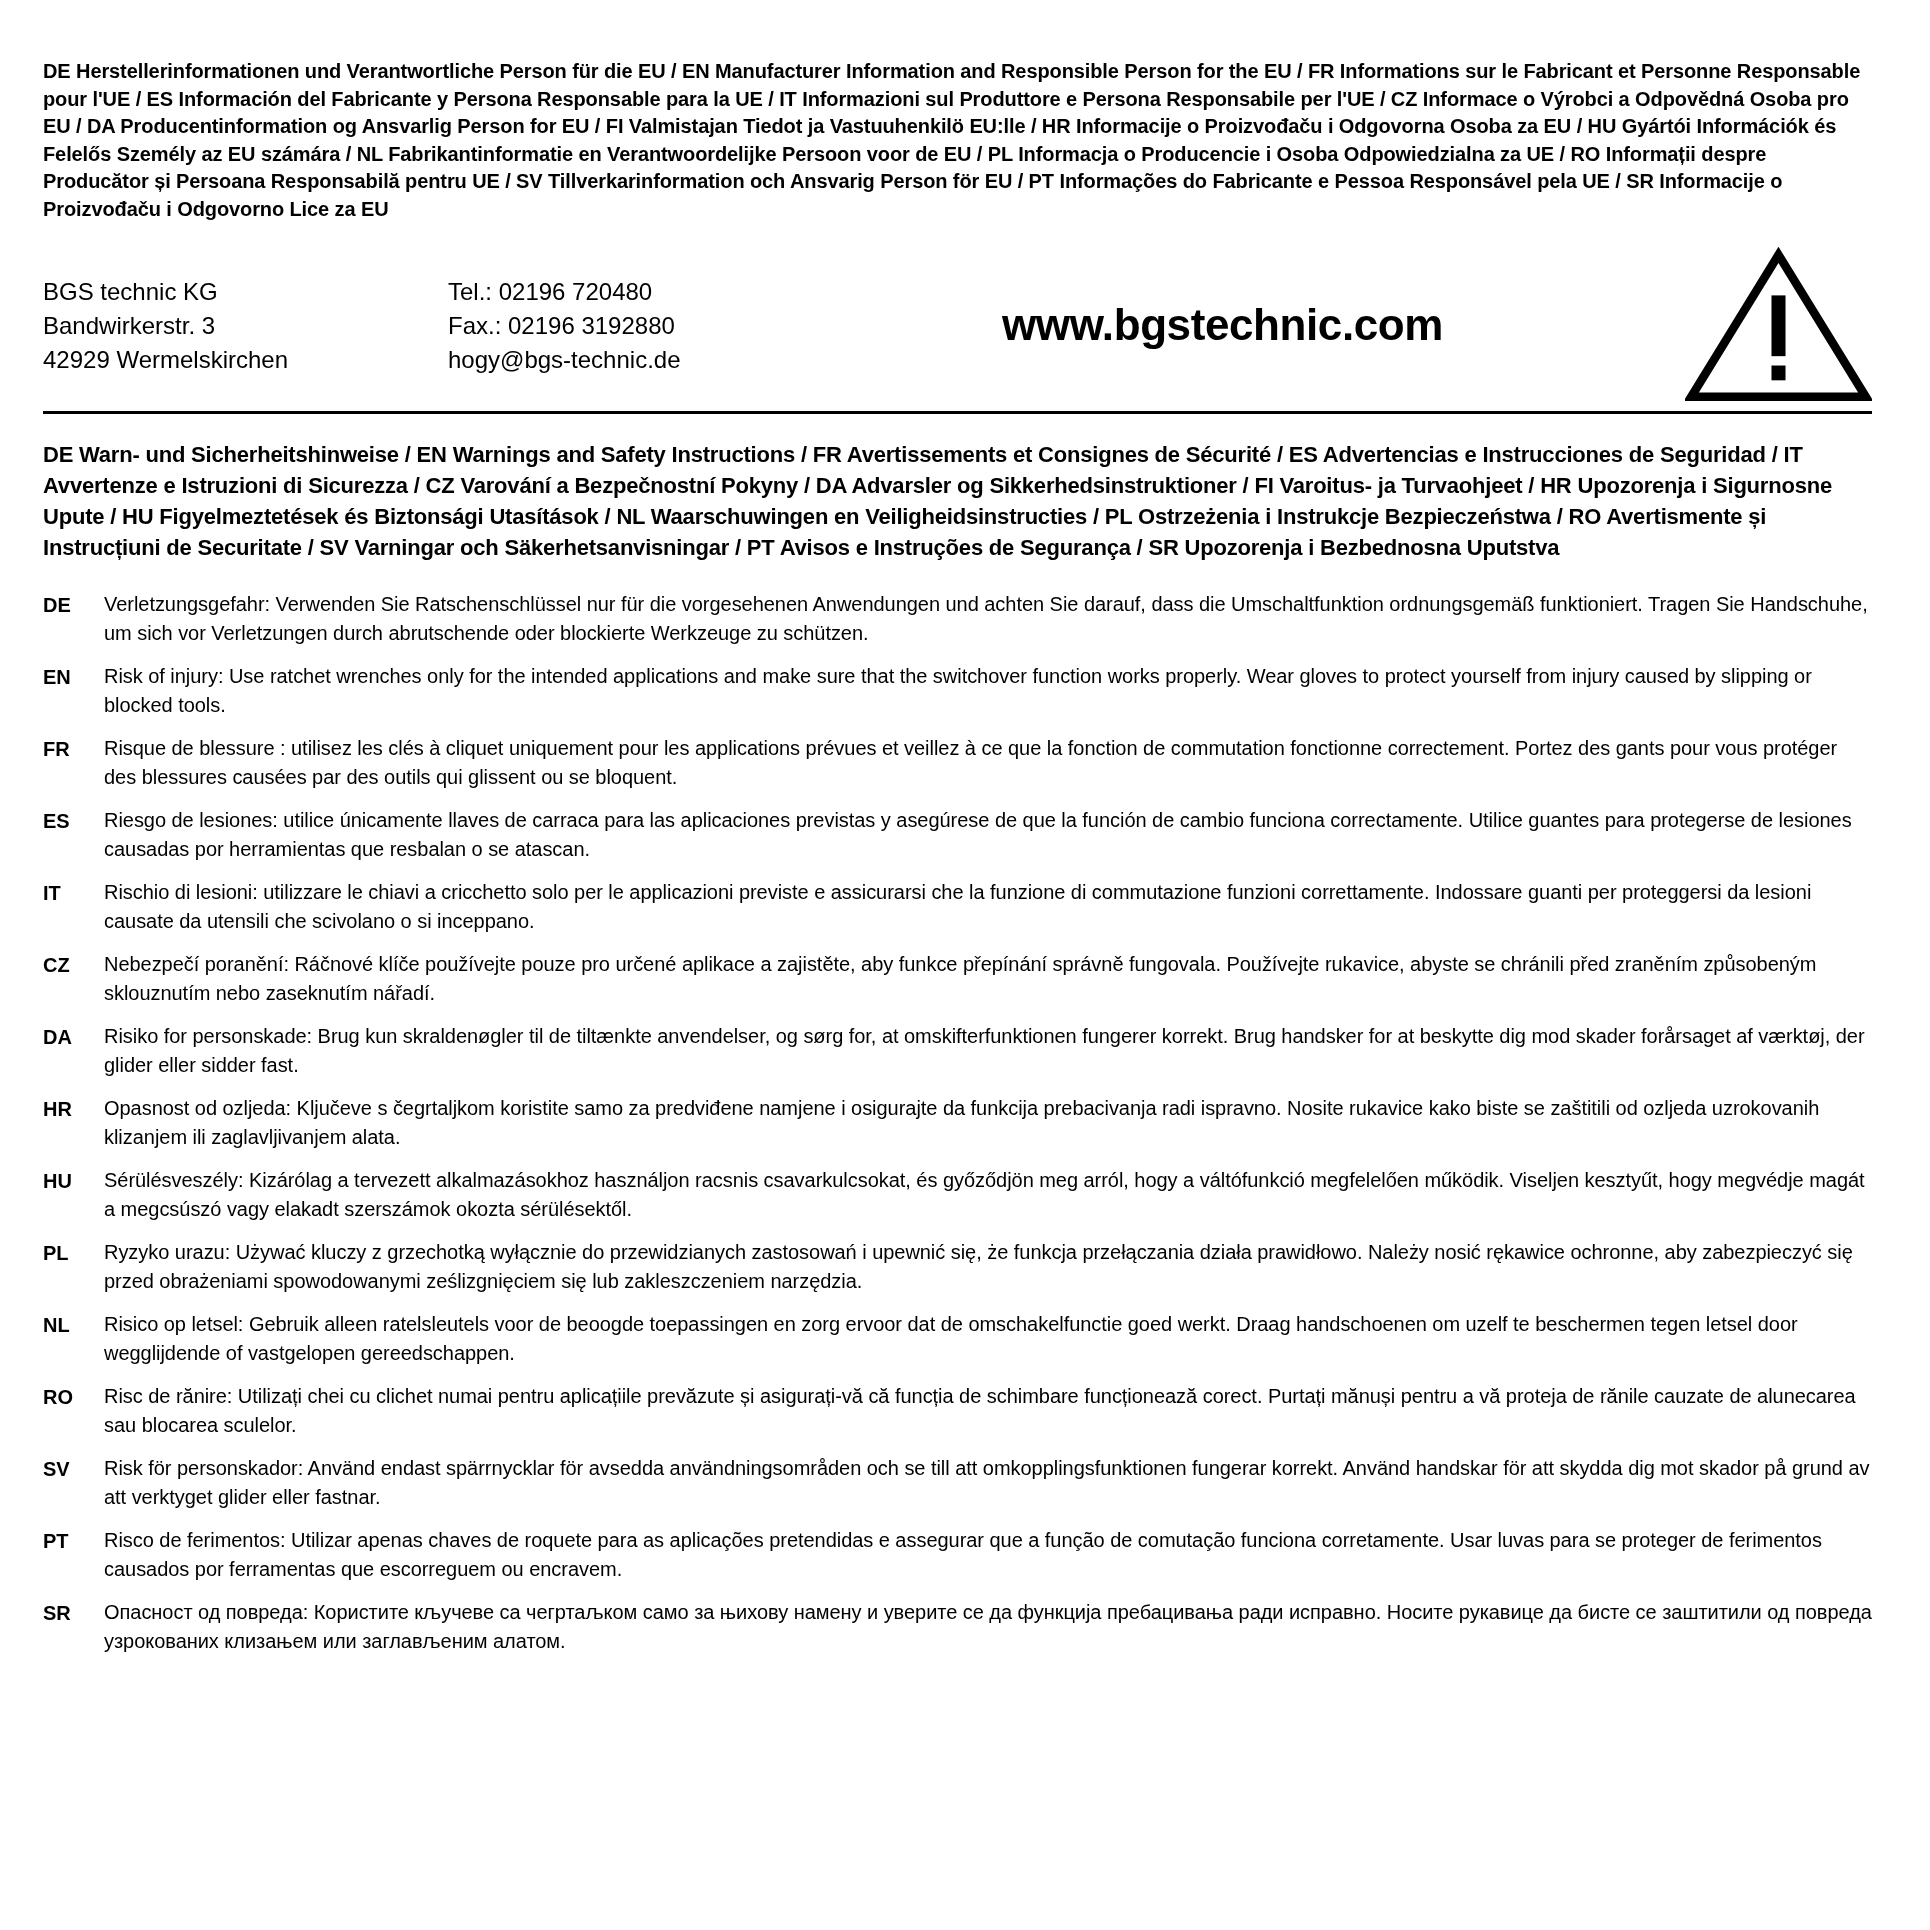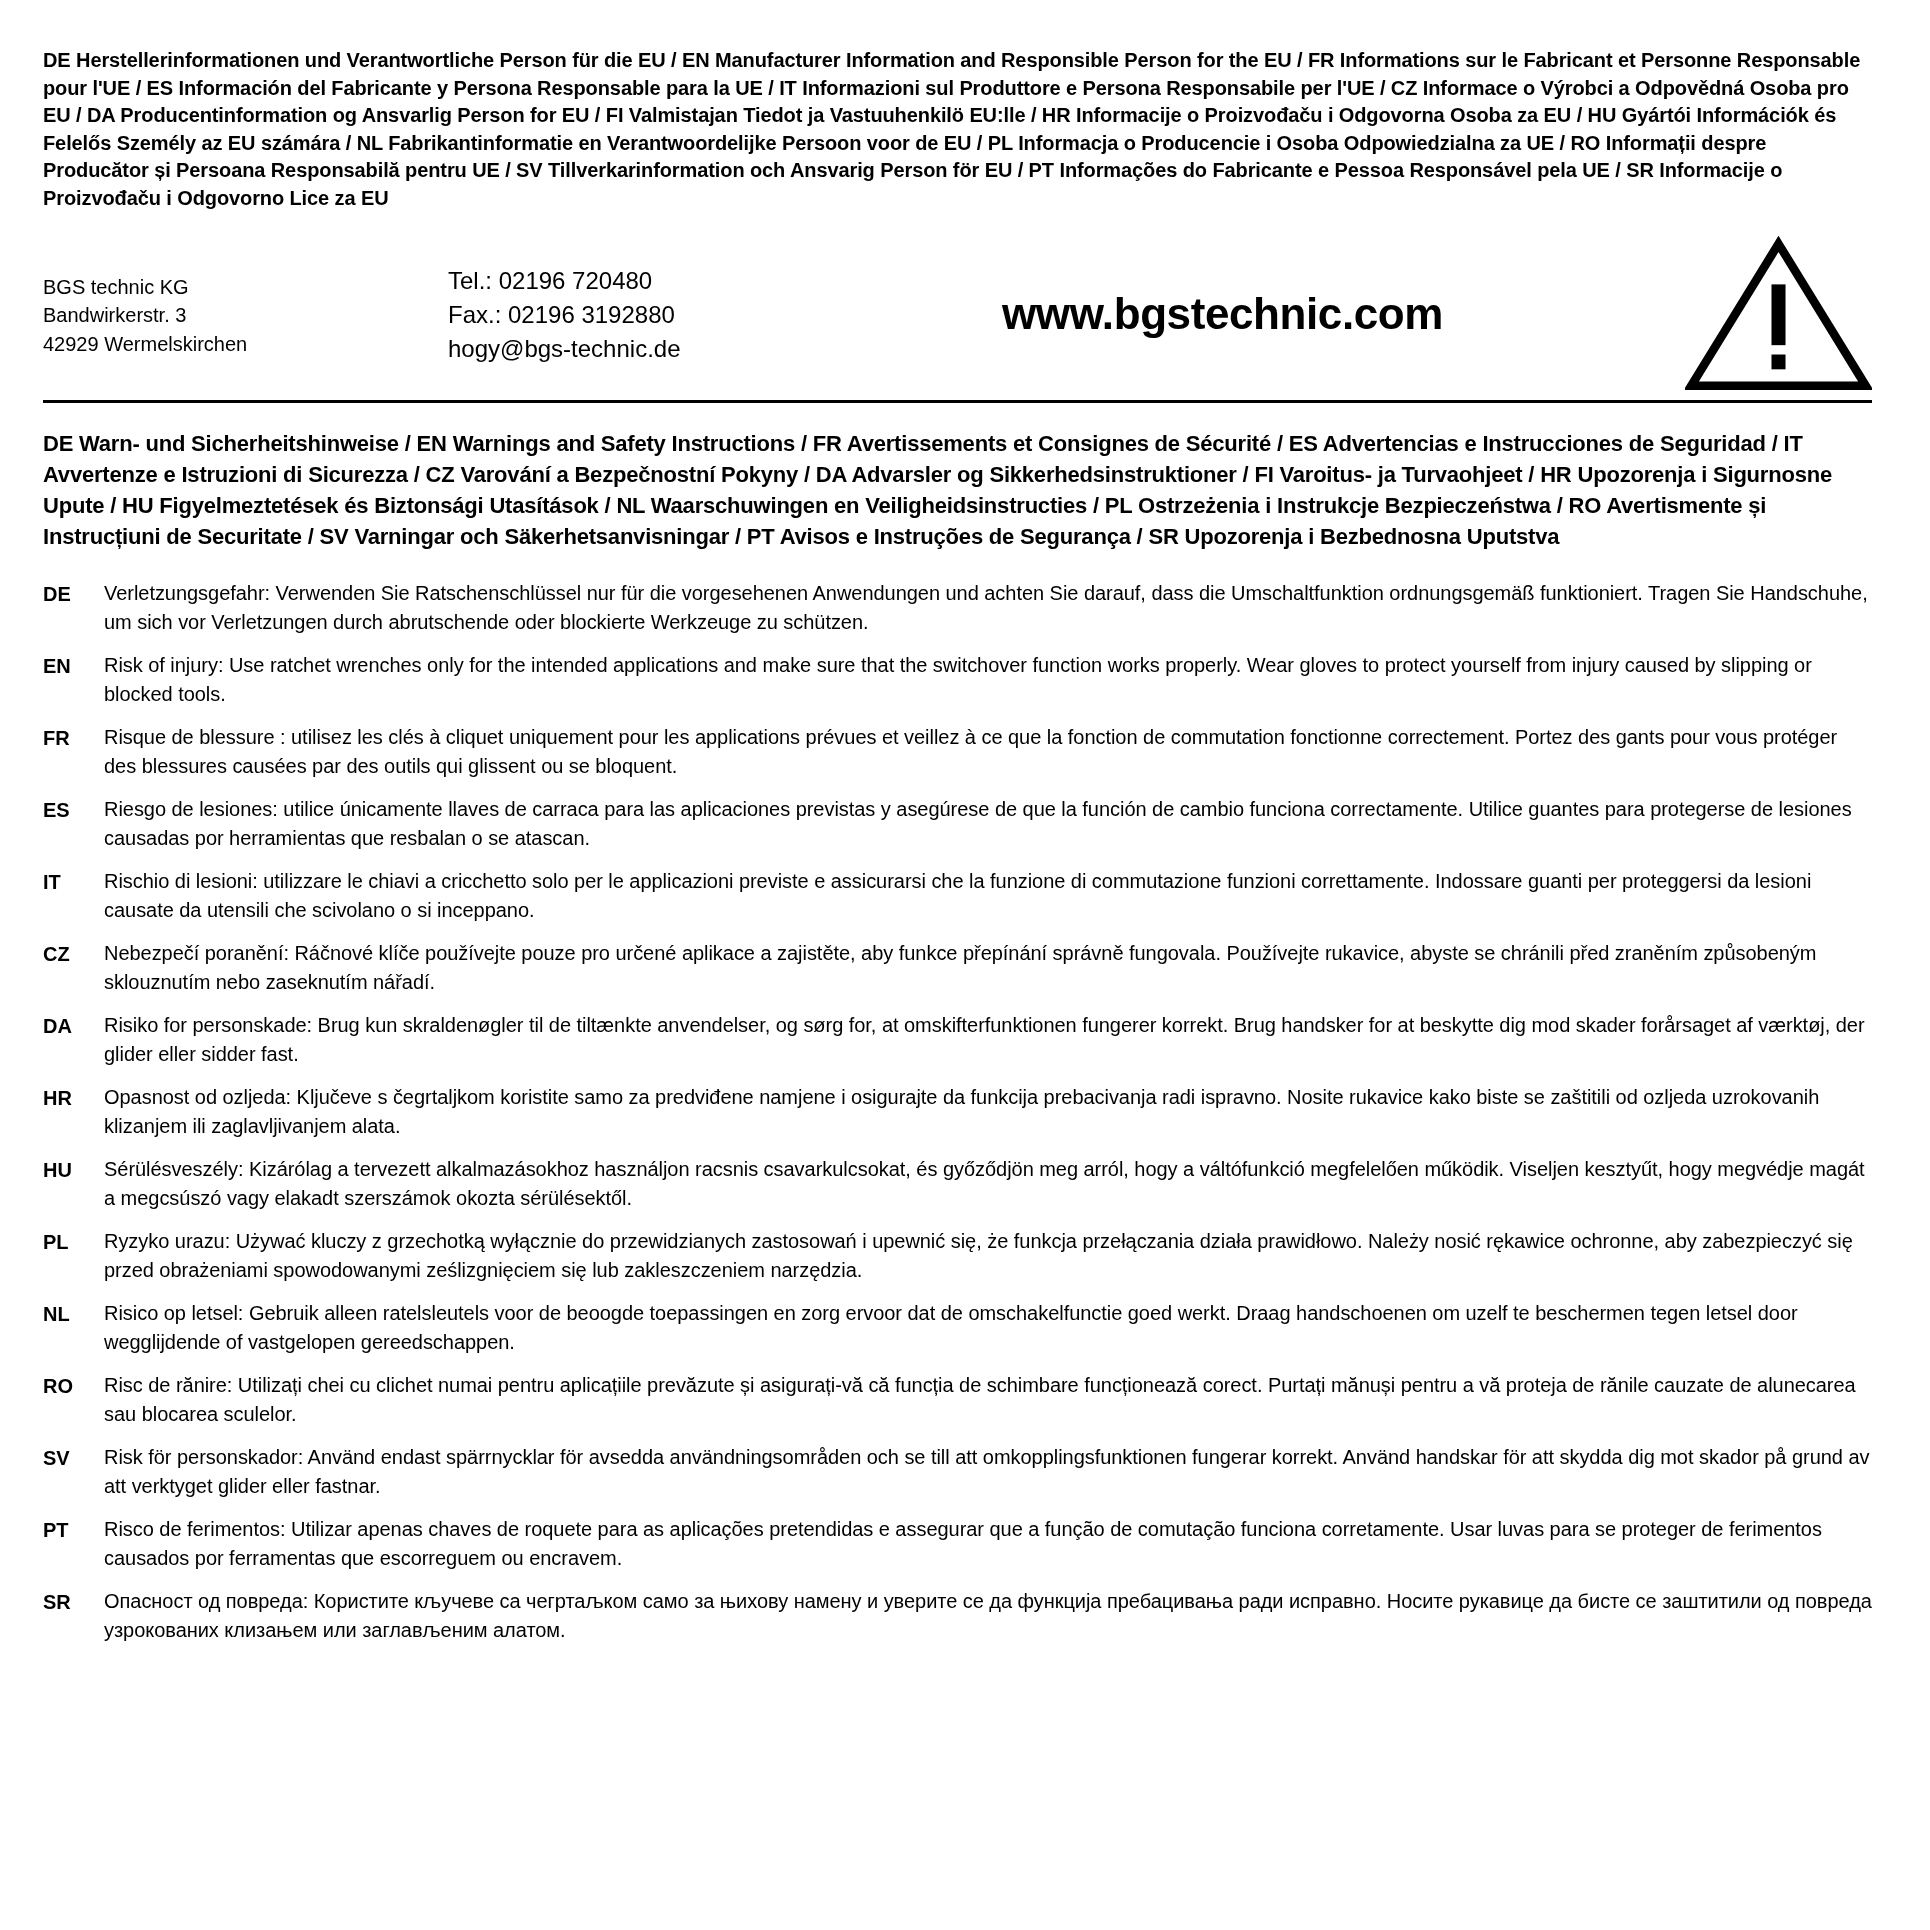--- a/index.html
+++ b/index.html
@@ -22,21 +22,21 @@
     padding: 43px 58px 0 43px;
   }
 
   
   .header-langs {
     font-size: 20px;
     font-weight: bold;
     line-height: 1.38;
     letter-spacing: -0.1px;
     text-align: left;
-    margin: 4px 0 14px 0;
+    margin: 15px 0 14px 0;
     max-width: 1837px;
   }
 
   
   .company-band {
     display: flex;
     align-items: center;
     padding: 9.3px 0 7.8px 0;
     border-bottom: 3.9px solid #000;
     min-height: 156px;
@@ -68,21 +68,21 @@
   }
   .logo-technic {
     font-size: 24px;
     font-weight: bold;
     letter-spacing: 7px;
     margin-top: -4.7px;
     padding-left: 93px;
   }
   .addr-block {
     flex: 0 0 405px;
-    font-size: 20px;
+    font-size: 24px;
     line-height: 1.42;
     padding-top: 3.1px;
   }
   .contact-block {
     flex: 0 0 358px;
     font-size: 24px;
     line-height: 1.42;
     padding-top: 3.1px;
   }
   .web-block {

